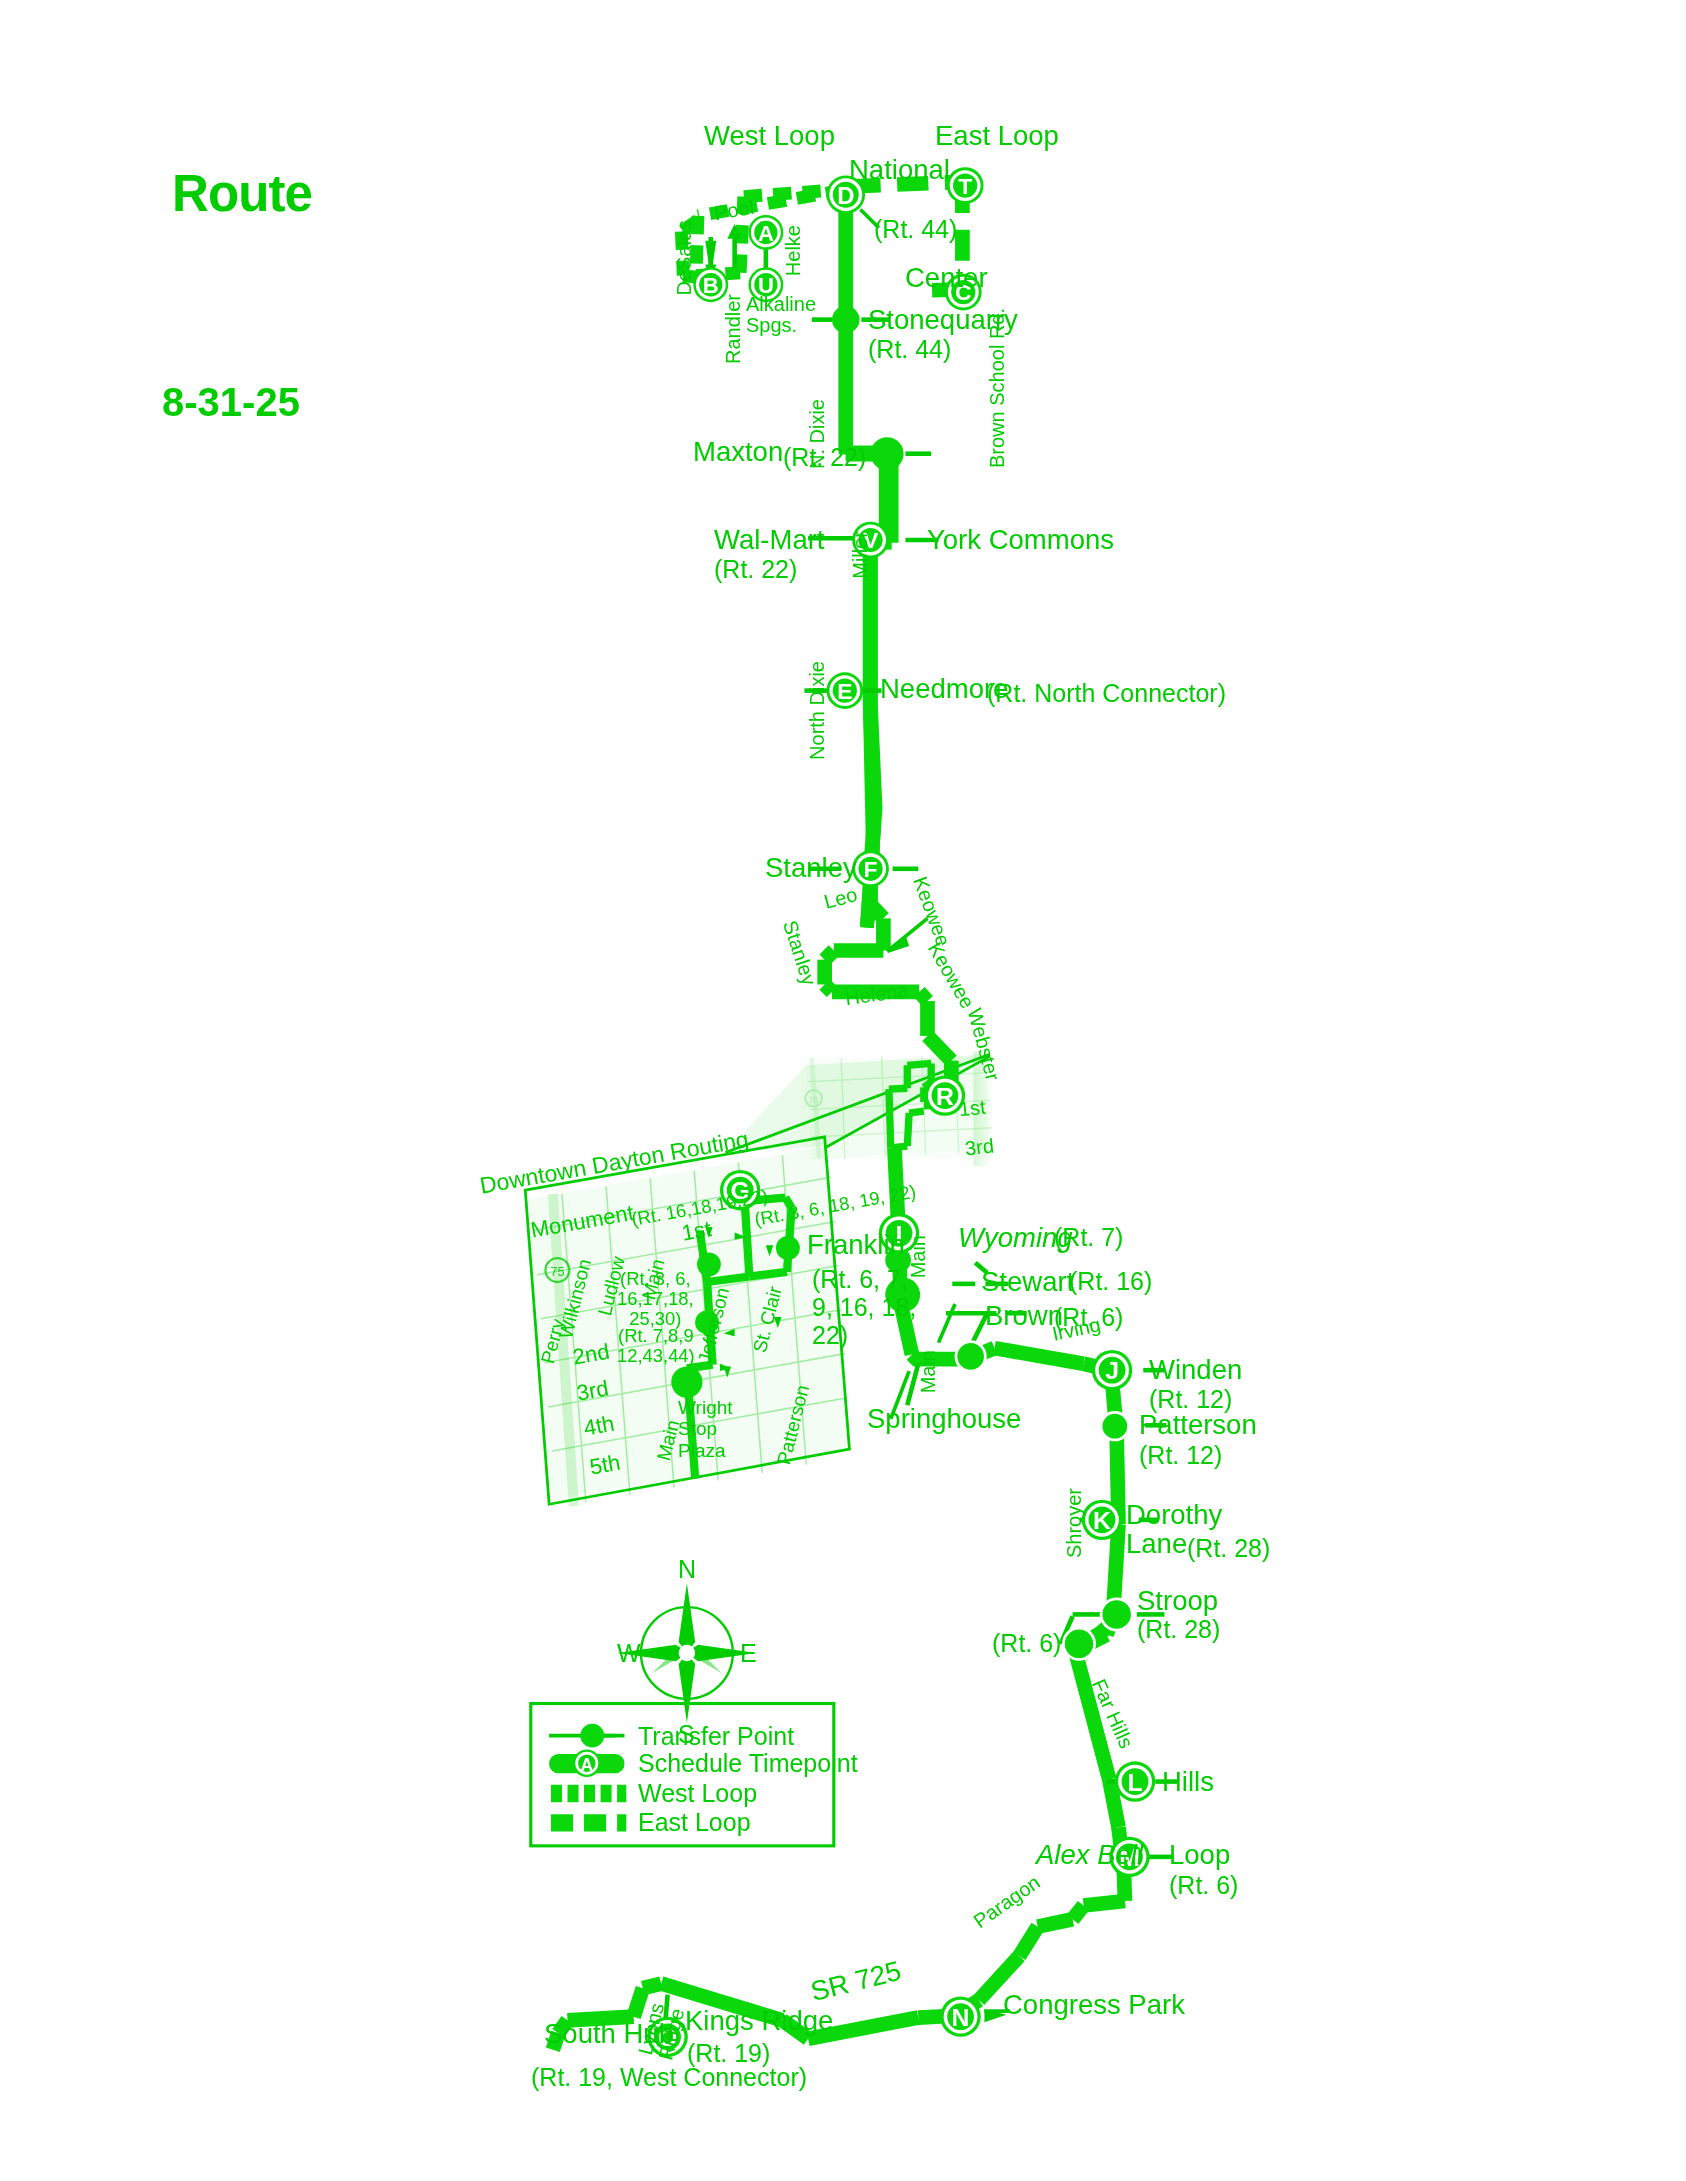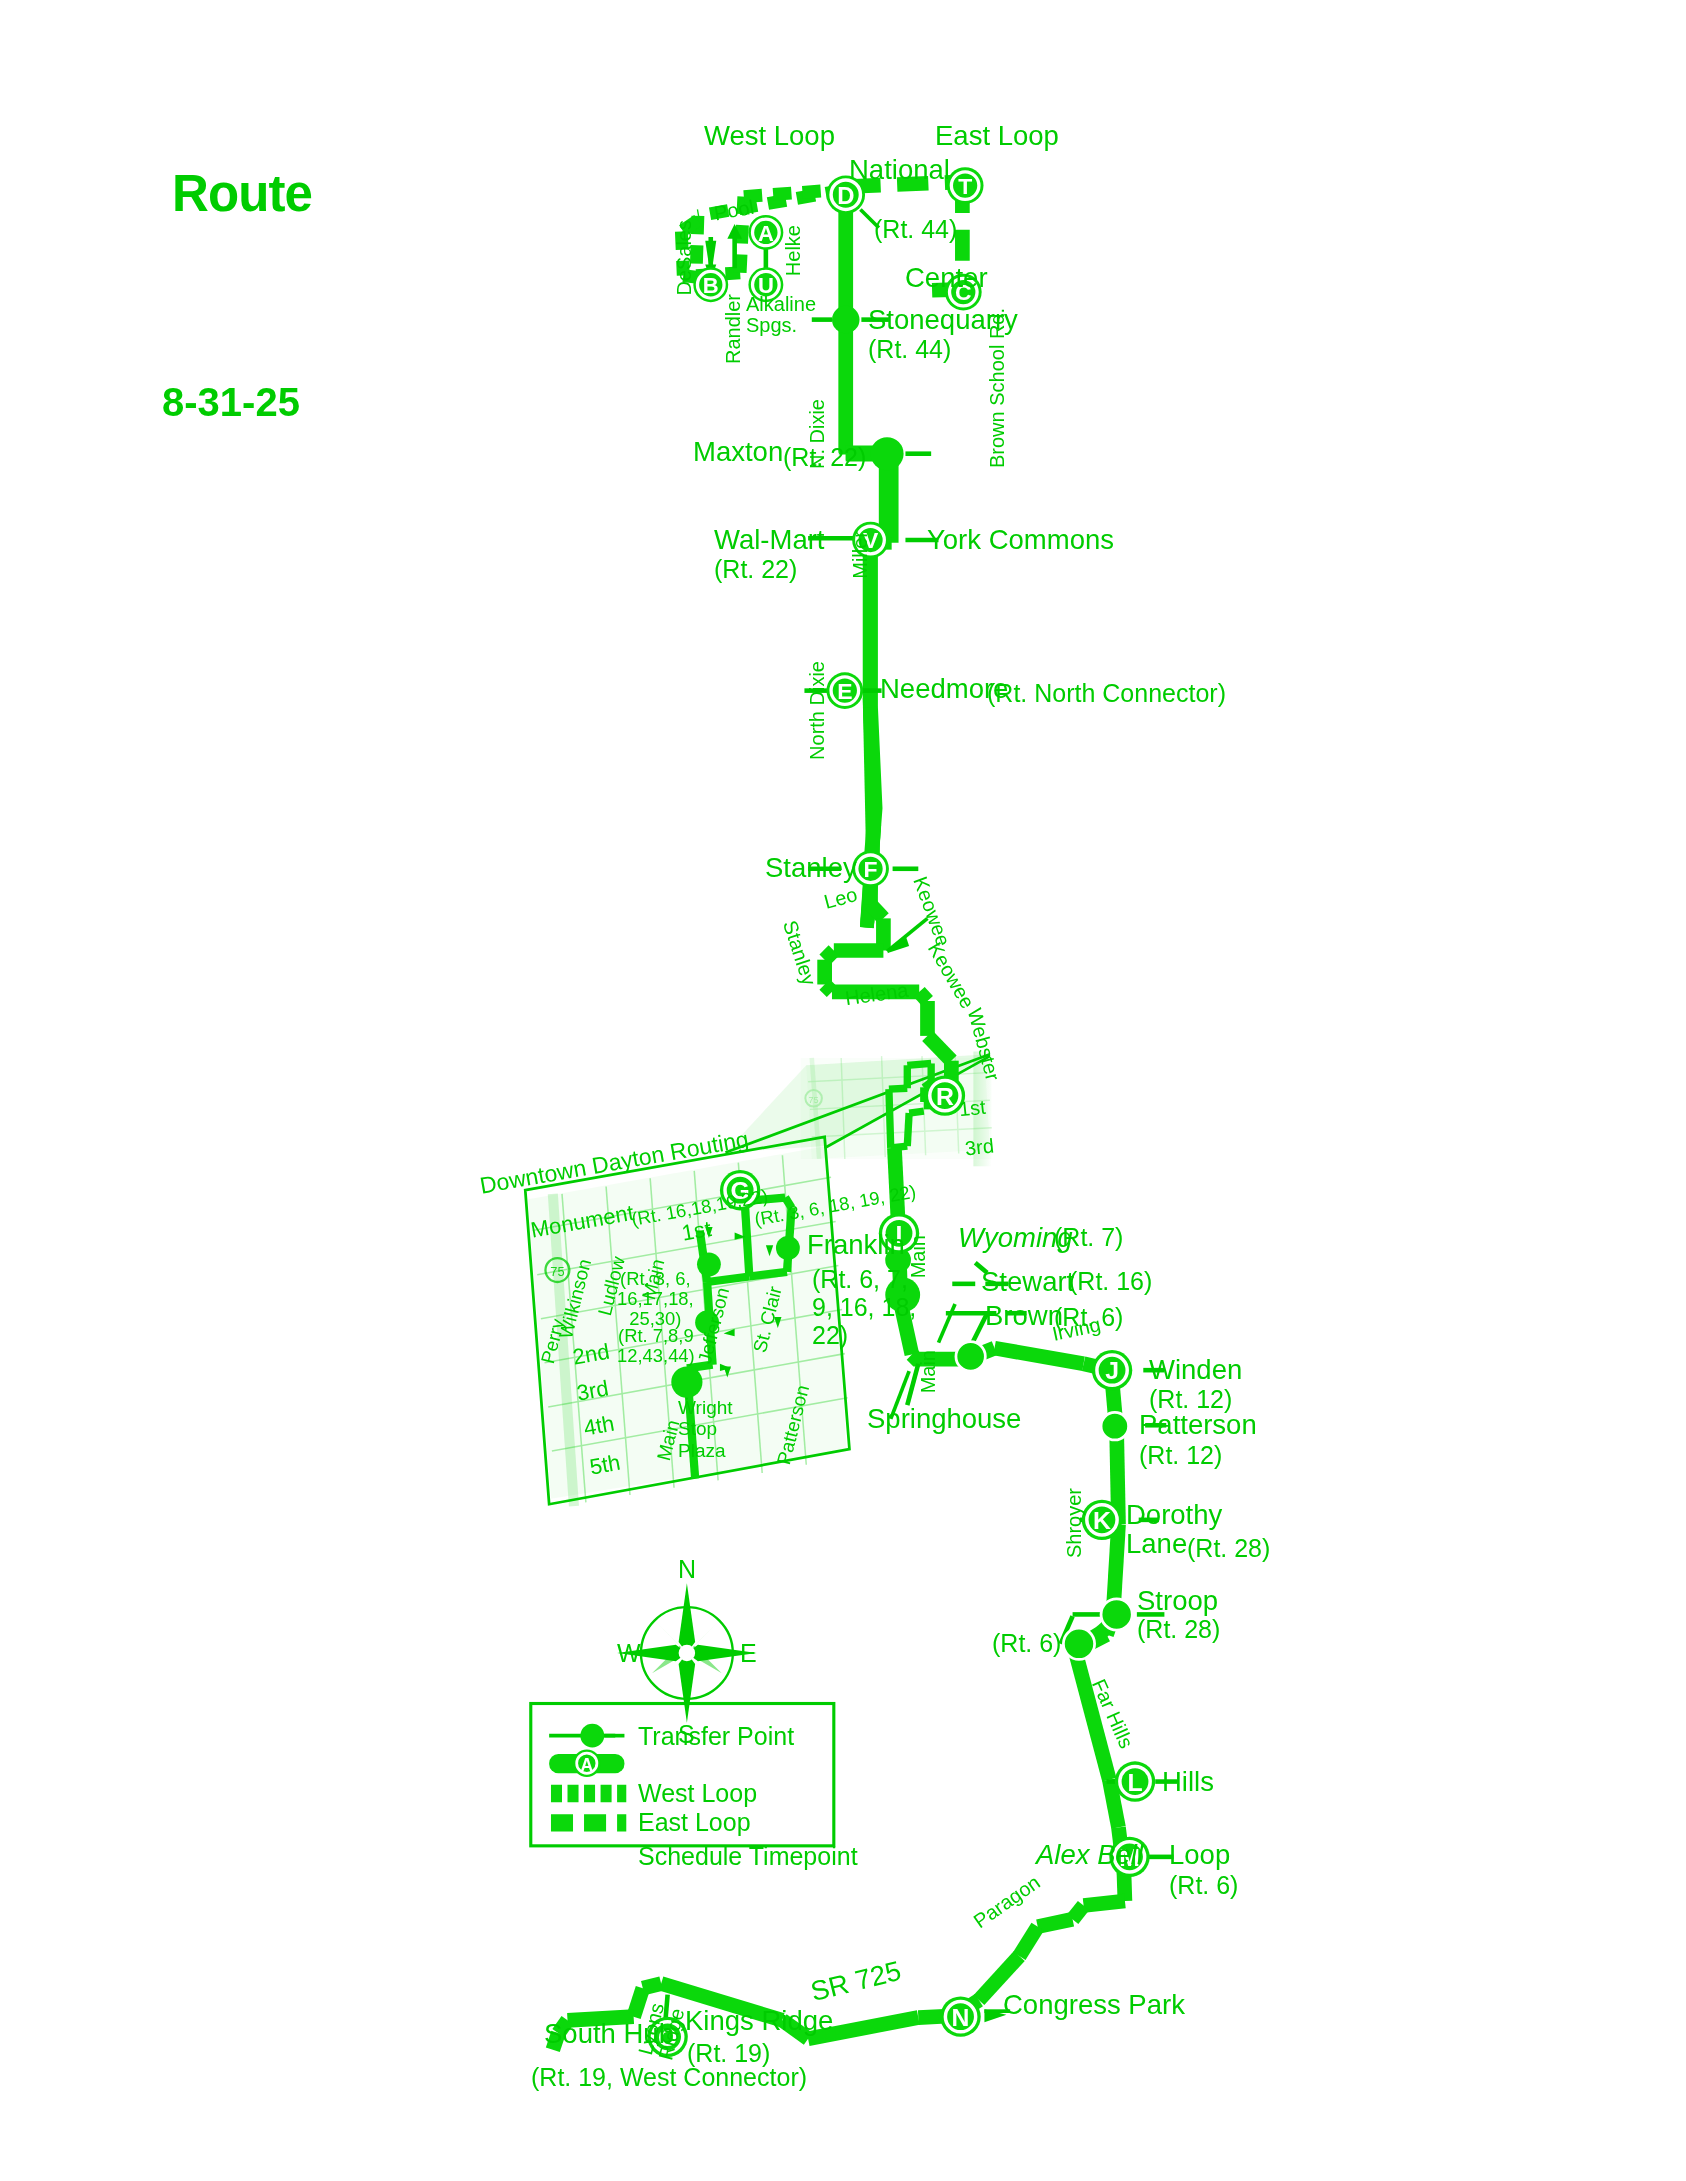--- a/index.html
+++ b/index.html
@@ -635,18 +635,18 @@
 
   <div class="lbl stop-name" style="left:544px; top:2020px;">South Hub</div>
   <div class="lbl rt-note" style="left:531px; top:2064px;">(Rt. 19, West Connector)</div>
 
   <div class="lbl compass-txt" style="left:678px; top:1556px;">N</div>
   <div class="lbl compass-txt" style="left:678px; top:1721px;">S</div>
   <div class="lbl compass-txt" style="left:740px; top:1640px;">E</div>
   <div class="lbl compass-txt" style="left:617px; top:1640px;">W</div>
 
   <div class="lbl legend-txt" style="left:638px; top:1723px;">Transfer Point</div>
-  <div class="lbl legend-txt" style="left:638px; top:1843px;">Schedule Timepoint</div>
+  <div class="lbl legend-txt" style="left:638px; top:1750px;">Schedule Timepoint</div>
   <div class="lbl legend-txt" style="left:638px; top:1780px;">West Loop</div>
   <div class="lbl legend-txt" style="left:638px; top:1809px;">East Loop</div>
 
 </div>
 
 
 </body></html>

